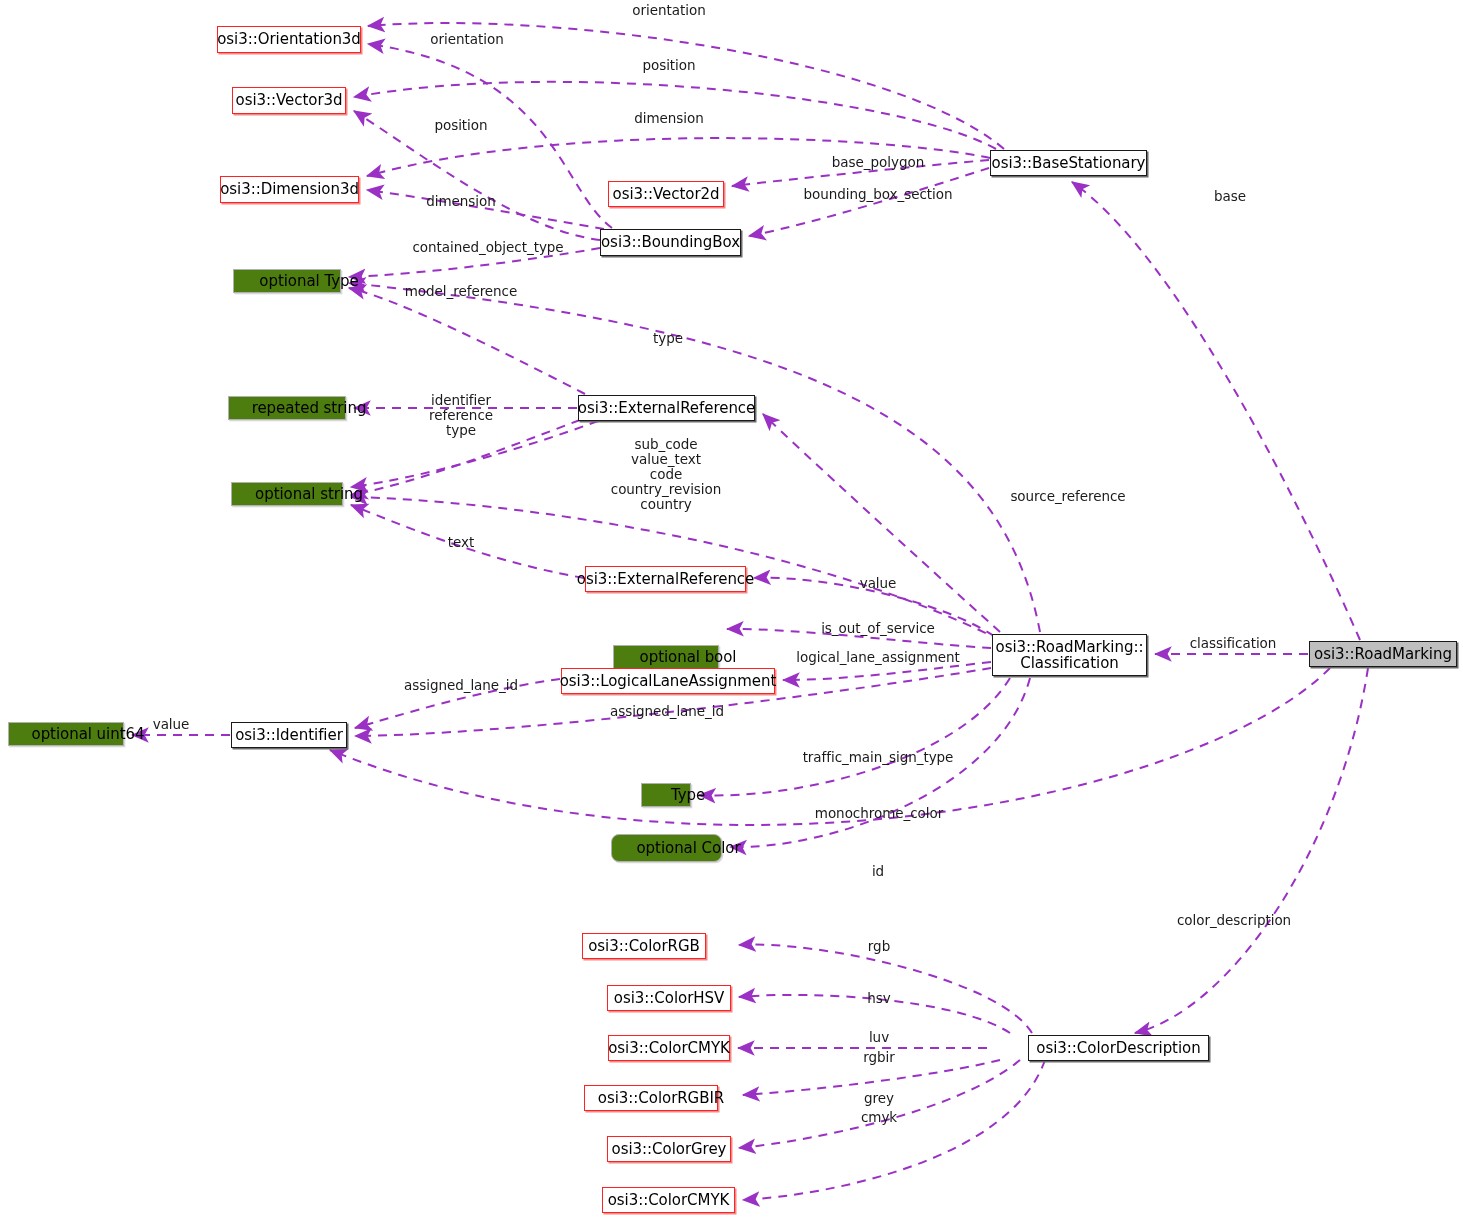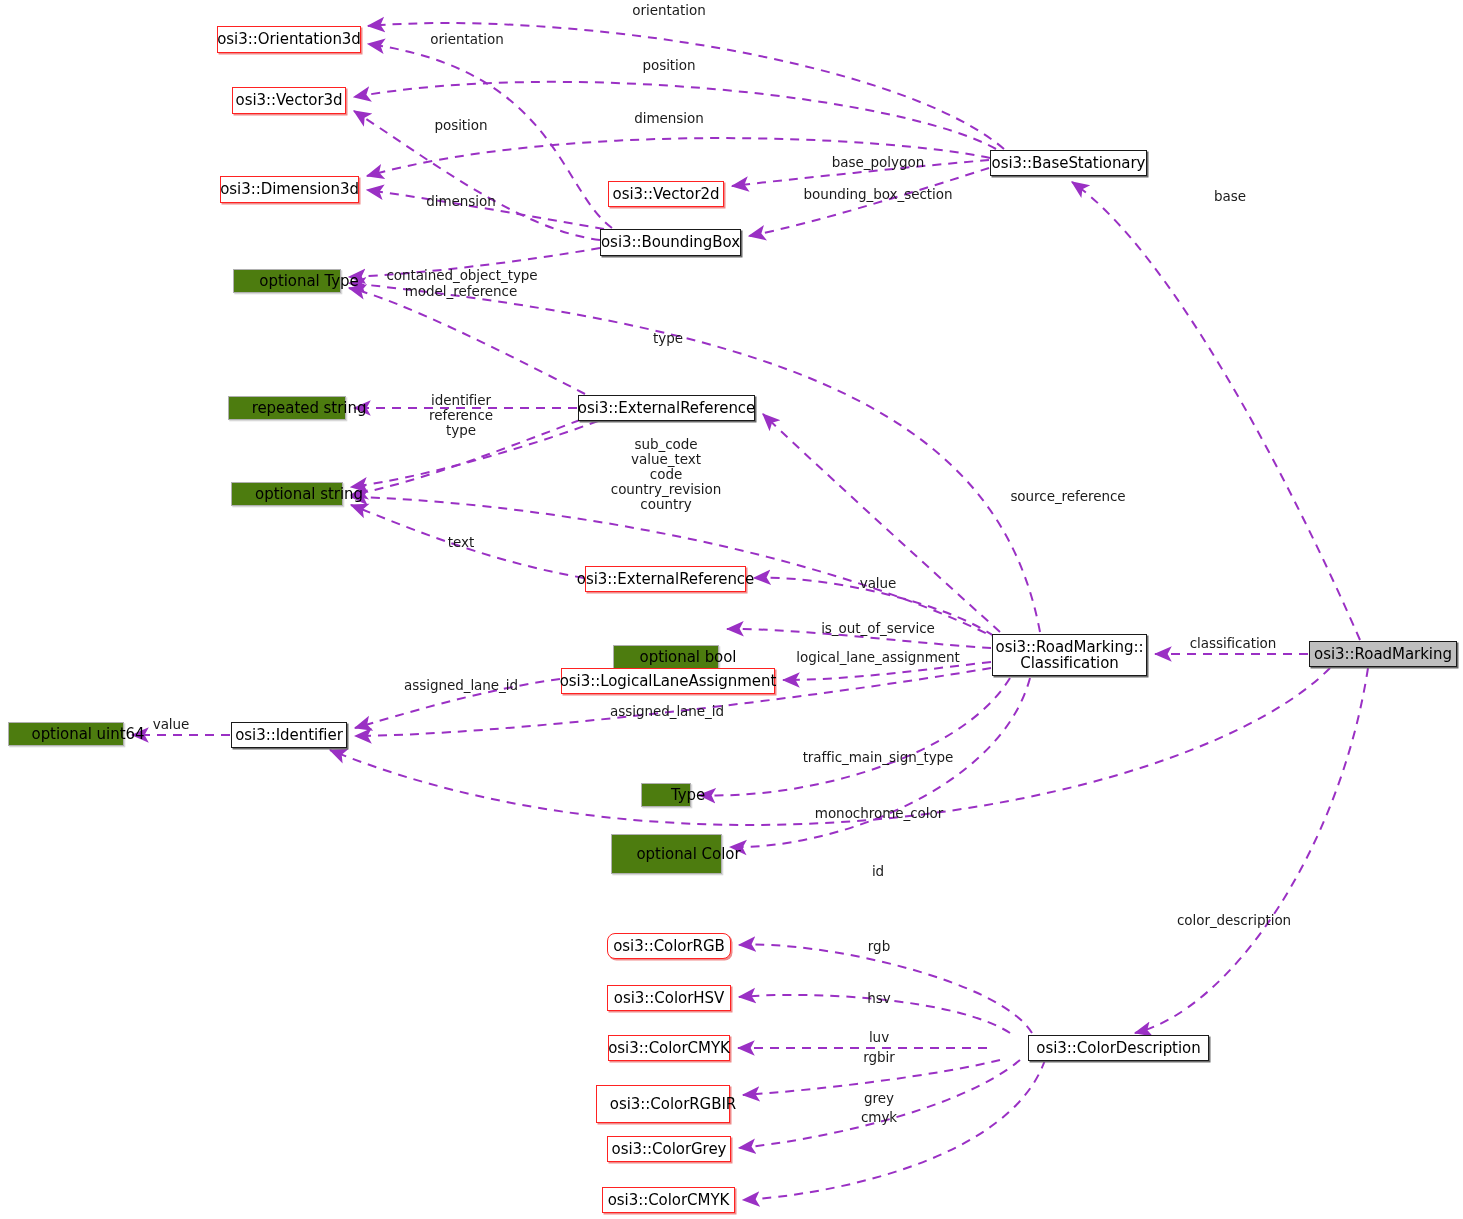--- a/index.html
+++ b/index.html
@@ -131,40 +131,40 @@
       <div class="node cls" style="left: 578px; top: 395px; width: 177px; height: 26px;">osi3::ExternalReference</div>
       <div class="node clsred" style="left: 585px; top: 566px; width: 161px; height: 26px;">osi3::ExternalReference</div>
       <div class="node prim" style="left: 613px; top: 618px; width: 106px; height: 24px; margin-top: 27px;">optional bool</div>
       <div class="node clsred" style="left: 561px; top: 668px; width: 214px; height: 26px;">osi3::LogicalLaneAssignment</div>
       <div class="node cls" style="left: 992px; top: 634px; width: 155px; height: 42px;">osi3::RoadMarking::
 Classification</div>
       <div class="node current" style="left: 1309px; top: 641px; width: 148px; height: 26px;">osi3::RoadMarking</div>
       <div class="node prim" style="left: 8px; top: 722px; width: 116px; height: 24px;">optional uint64</div>
       <div class="node cls" style="left: 231px; top: 722px; width: 116px; height: 26px;">osi3::Identifier</div>
       <div class="node prim" style="left: 641px; top: 783px; width: 50px; height: 24px;">Type</div>
-      <div class="node prim" style="left: 611px; top: 834px; width: 111px; height: 40px;">optional Color</div>
-      <div class="node clsred" style="left: 607px; top: 933px; width: 124px; height: 26px; border-radius: 8px;">osi3::ColorRGB</div>
+      <div class="node prim" style="left: 611px; top: 834px; width: 111px; height: 28px; border-radius: 8px;">optional Color</div>
+      <div class="node clsred" style="left: 582px; top: 933px; width: 124px; height: 26px;">osi3::ColorRGB</div>
       <div class="node clsred" style="left: 607px; top: 985px; width: 124px; height: 26px;">osi3::ColorHSV</div>
       <div class="node clsred" style="left: 608px; top: 1035px; width: 122px; height: 26px;">osi3::ColorCMYK</div>
-      <div class="node clsred" style="left: 596px; top: 1085px; width: 134px; height: 38px; padding-left: 20px;">osi3::ColorRGBIR</div>
+      <div class="node clsred" style="left: 584px; top: 1085px; width: 134px; height: 26px; padding-left: 20px;">osi3::ColorRGBIR</div>
       <div class="node clsred" style="left: 607px; top: 1136px; width: 124px; height: 26px;">osi3::ColorGrey</div>
       <div class="node clsred" style="left: 602px; top: 1187px; width: 133px; height: 26px;">osi3::ColorCMYK</div>
       <div class="node cls" style="left: 988px; top: 1035px; width: 181px; height: 26px; margin-left: 40px;">osi3::ColorDescription</div>
     </div>
   <div id="labels-group">
       <div class="edge-label" style="left: 669px; top: 11px;">orientation</div>
       <div class="edge-label" style="left: 467px; top: 40px;">orientation</div>
       <div class="edge-label" style="left: 669px; top: 66px;">position</div>
       <div class="edge-label" style="left: 669px; top: 119px;">dimension</div>
       <div class="edge-label" style="left: 461px; top: 126px;">position</div>
       <div class="edge-label" style="left: 878px; top: 163px;">base_polygon</div>
       <div class="edge-label" style="left: 878px; top: 195px;">bounding_box_section</div>
       <div class="edge-label" style="left: 1230px; top: 197px;">base</div>
       <div class="edge-label" style="left: 461px; top: 202px;">dimension</div>
-      <div class="edge-label" style="left: 462px; top: 248px; margin-top: 28px;">contained_object_type</div>
+      <div class="edge-label" style="left: 488px; top: 248px;">contained_object_type</div>
       <div class="edge-label" style="left: 461px; top: 292px; text-align: center;">model_reference</div>
       <div class="edge-label" style="left: 668px; top: 339px;">type</div>
       <div class="edge-label" style="left: 461px; top: 416px;">identifier
 reference
 type</div>
       <div class="edge-label" style="left: 666px; top: 475px;">sub_code
 value_text
 code
 country_revision
 country</div>

